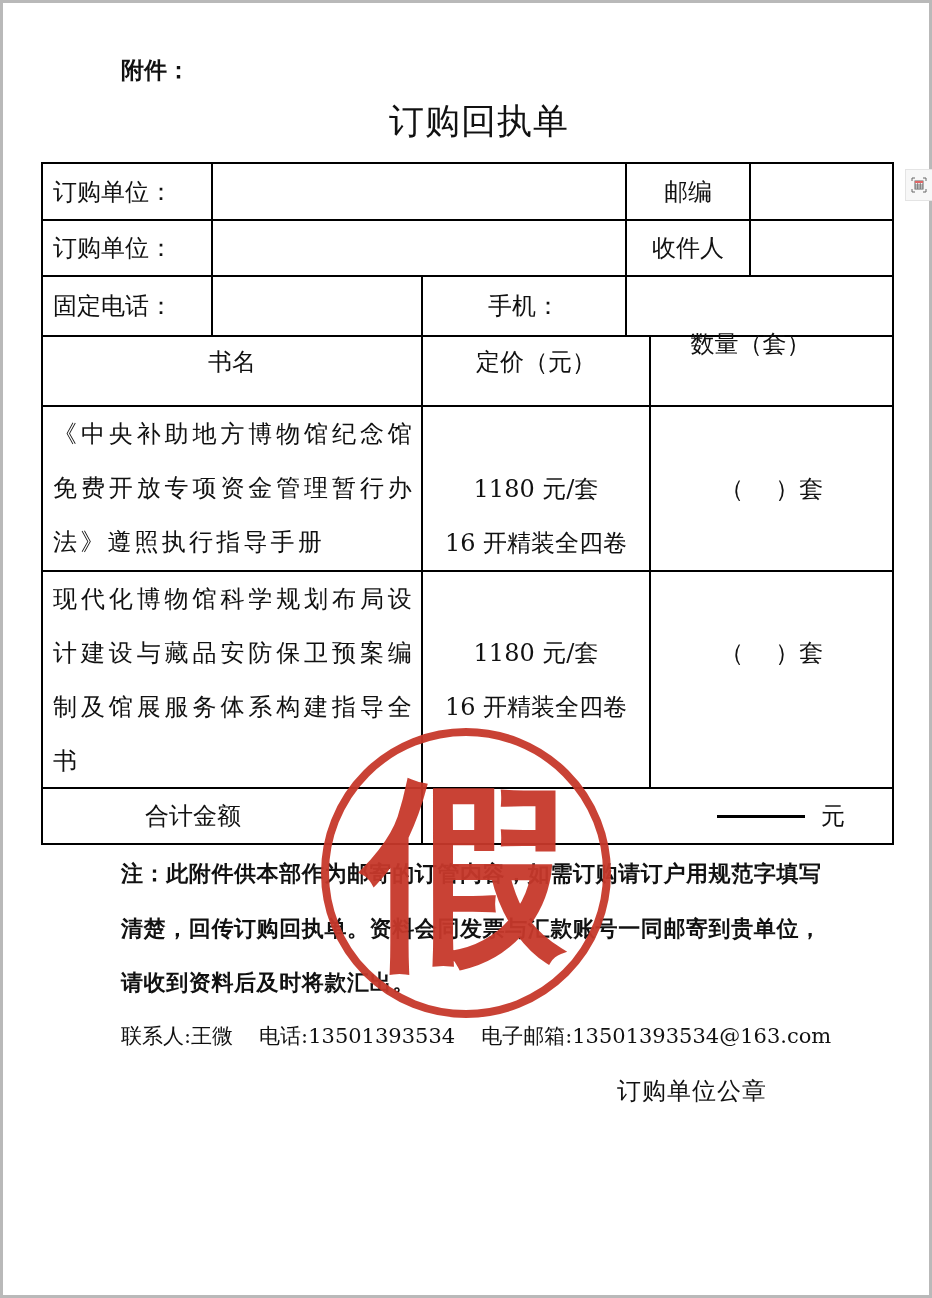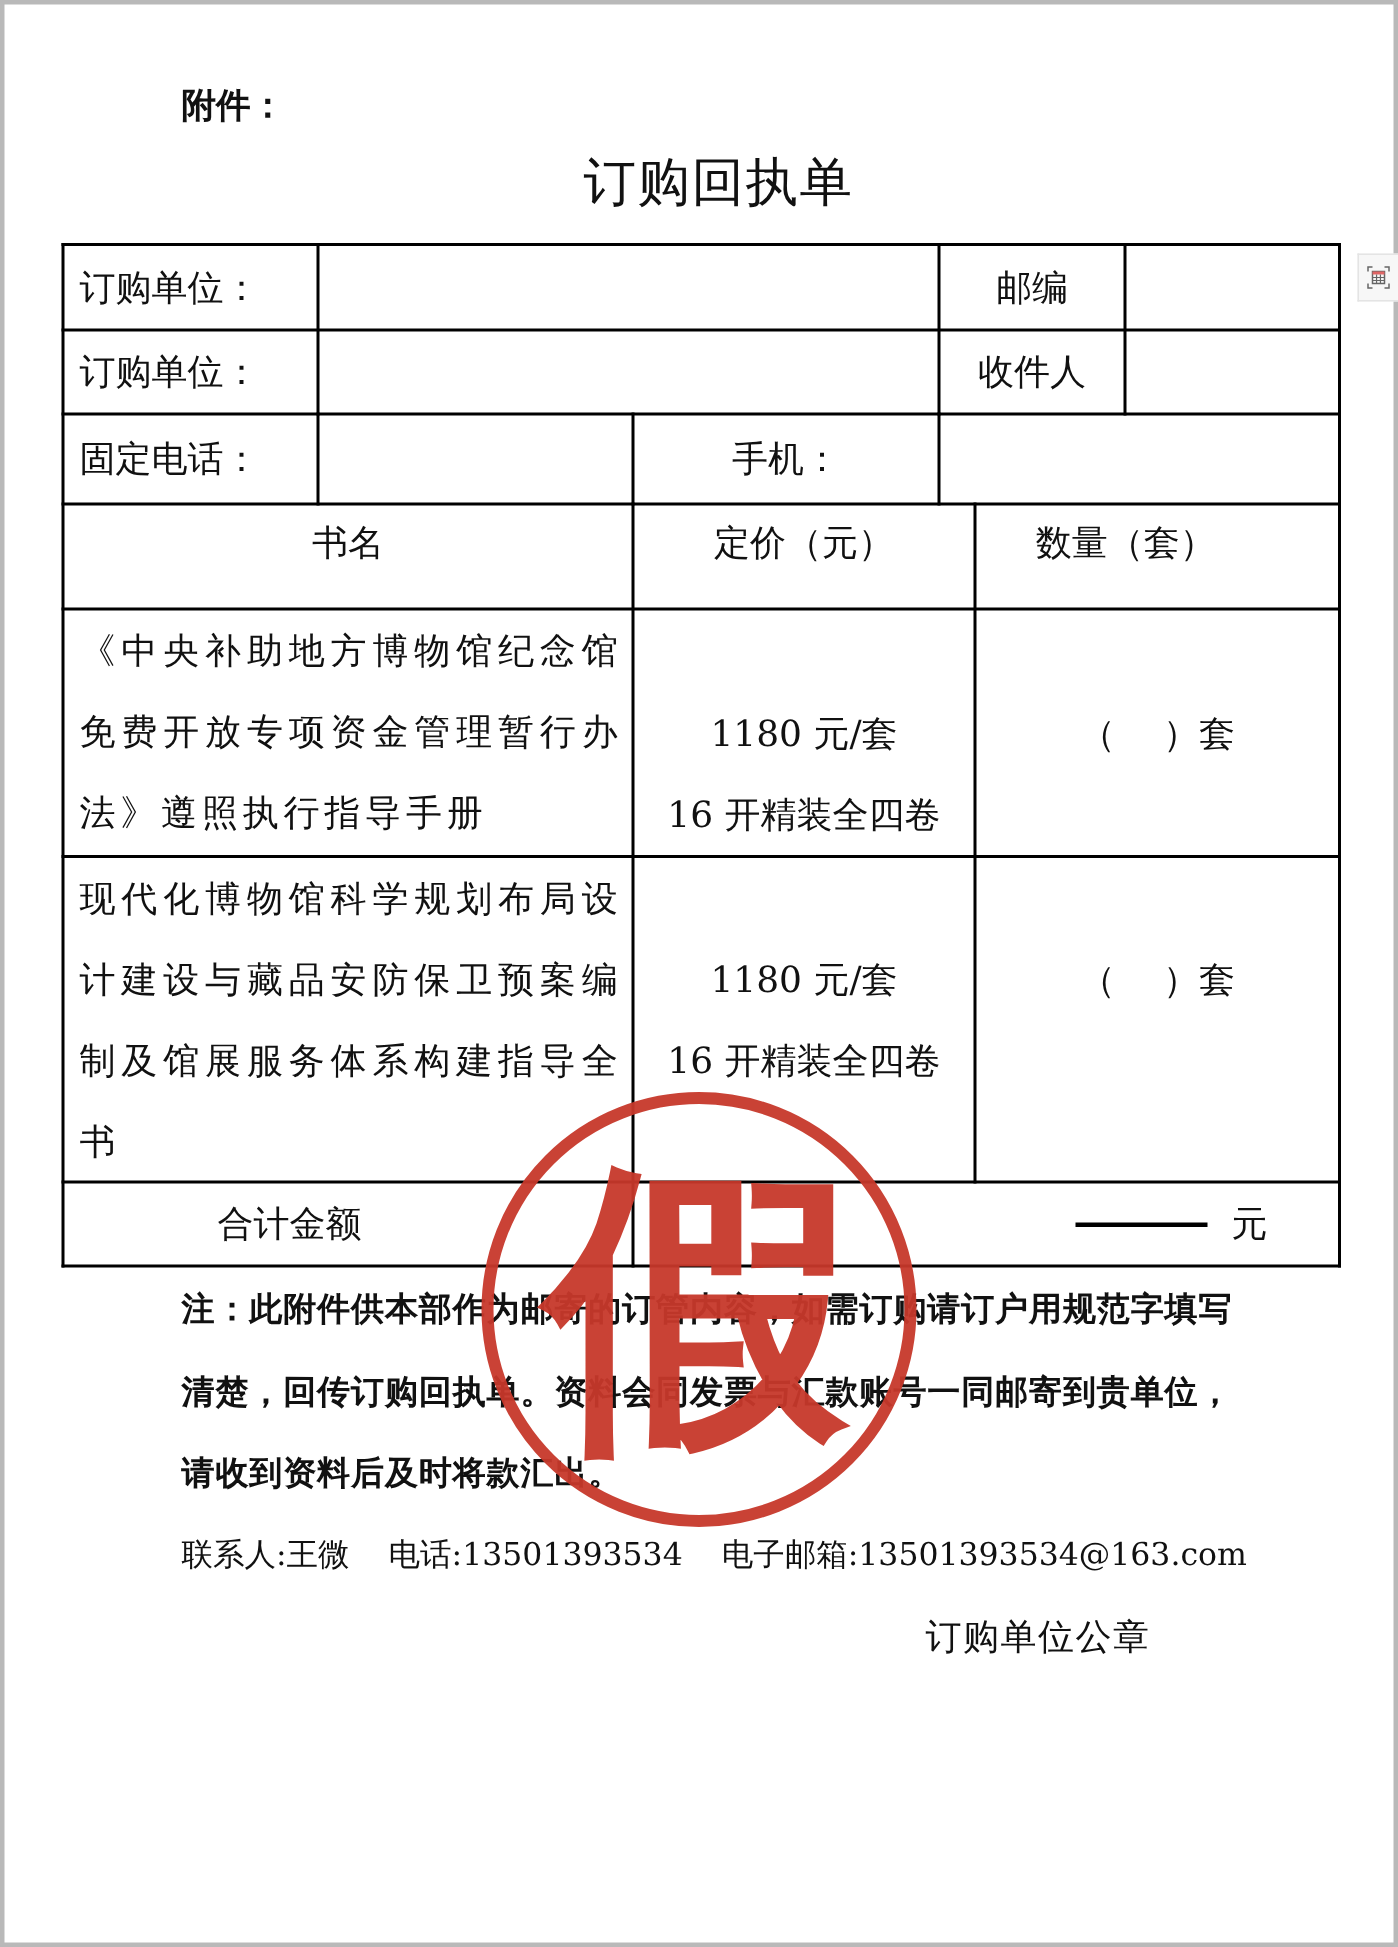--- a/index.html
+++ b/index.html
@@ -100,21 +100,21 @@
     <div class="cell center" style="left:624px; top:218px; width:122px; height:54px;">收件人</div>
     <div class="cell left" style="left:748px; top:218px; width:141px; height:54px;"></div>
 
     <div class="cell left" style="left:40px; top:274px; width:168px; height:58px;">固定电话：</div>
     <div class="cell left" style="left:210px; top:274px; width:208px; height:58px;"></div>
     <div class="cell center" style="left:420px; top:274px; width:202px; height:58px;">手机：</div>
     <div class="cell left" style="left:624px; top:274px; width:265px; height:58px;"></div>
 
     <div class="cell center" style="left:40px; top:334px; width:378px; height:50px;">书名</div>
     <div class="cell center" style="left:420px; top:334px; width:226px; height:50px;">定价（元）</div>
-    <div class="cell center" style="left:648px; top:334px; width:199px; height:50px;">数量（套）</div>
+    <div class="cell center" style="left:648px; top:316px; width:199px; height:50px;">数量（套）</div>
 
     <div>
       <div class="book-title" style="left:50px; top:404px; width:362px;">《中央补助地方博物馆纪念馆免费开放专项资金管理暂行办法》遵照执行指导手册</div>
       <div class="price-block" style="left:420px; top:459px; width:226px;">
         <div>1180 元/套</div>
         <div>16 开精装全四卷</div>
       </div>
       <div class="cell center" style="left:648px; top:459px; width:241px; height:54px;">（　 ）套</div>
     </div>
 

